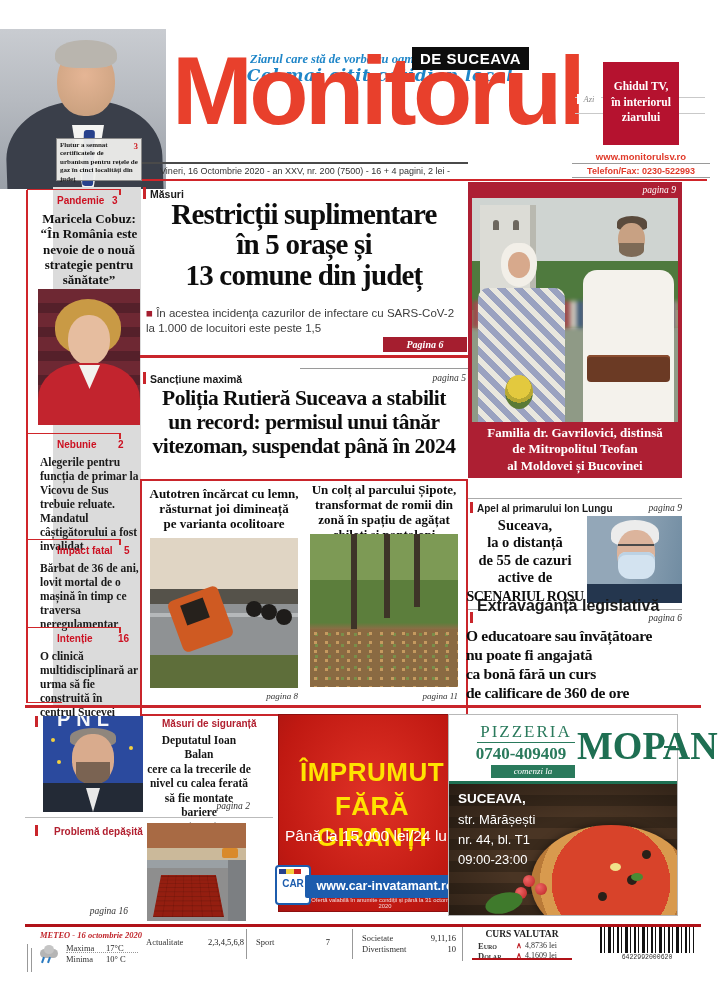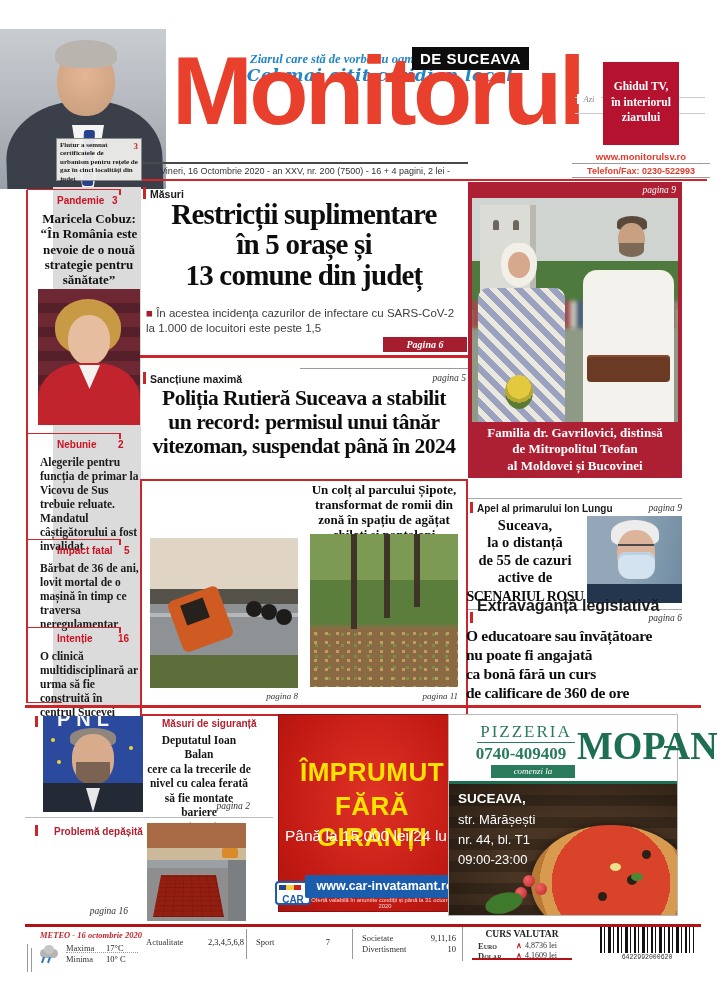--- a/index.html
+++ b/index.html
@@ -172,21 +172,21 @@
   .loan-ad{left:278px;top:714px;width:188px;height:198px;border:1px solid #8e0f0f;box-sizing:border-box;
     background:radial-gradient(ellipse at 50% 42%,#e03226 0%,#c01912 72%,#a81410 100%);}
   .loan-h{position:absolute;width:100%;text-align:center;color:#ffe300;
     font:bold 26px "Liberation Sans",sans-serif;letter-spacing:.5px;}
   .loan-offer{position:absolute;top:112px;width:100%;text-align:center;color:#fff;
     font:15.5px "Liberation Sans",sans-serif;}
   .loan-blue{position:absolute;left:26px;bottom:13px;width:160px;height:23px;background:#1c5cad;
     border-radius:2px;color:#fff;font:bold 12.5px/23px "Liberation Sans",sans-serif;text-align:center;}
   .loan-disc{position:absolute;left:26px;bottom:2px;width:160px;color:#f3dcdc;
     font:5.8px "Liberation Sans",sans-serif;text-align:center;}
-  .car-logo{position:absolute;left:-4px;bottom:6px;width:30px;height:24px;background:#fff;
+  .car-logo{position:absolute;left:-4px;bottom:6px;width:30px;height:40px;background:#fff;
     border:2px solid #1c5cad;border-radius:4px;box-sizing:border-box;text-align:center;padding-left:32px;}
   .car-logo .flag{position:absolute;left:2px;top:2px;width:22px;height:5px;
     background:linear-gradient(90deg,#27418c 0 33%,#f4d03f 33% 66%,#cc2222 66% 100%);}
   .car-logo .txt{position:absolute;left:0;top:11px;width:100%;color:#1c5cad;
     font:bold 10px "Liberation Sans",sans-serif;}
 
   
   .pizza-ad{left:448px;top:714px;width:230px;height:202px;border:1px solid #b8b8b8;box-sizing:border-box;background:#fff;}
   .pz-brandtop{position:absolute;left:28px;top:7px;width:98px;text-align:center;color:#2a7a5c;
     font:17px "Liberation Serif",serif;letter-spacing:2px;border-bottom:1px solid #2a7a5c;}
@@ -322,20 +322,23 @@
 
   <div class="abs hr-gray" style="left:300px;top:368px;width:168px;"></div>
   <div class="abs kbar" style="left:143px;top:372px;"></div>
   <div class="abs kicker-dark" style="left:150px;top:373px;">Sancțiune maximă</div>
   <div class="abs pg-it rt" style="left:408px;top:373px;width:58px;">pagina 5</div>
   <div class="abs rec-hl pl">Poliția Rutieră Suceava a stabilit
 un record: permisul unui tânăr
 vitezoman, suspendat până în 2024</div>
 
   <div class="abs photo-box">
+    <div class="pb-cap pl" style="left:6px;top:6px;width:152px;">Autotren încărcat cu lemn,
+răsturnat joi dimineață
+pe varianta ocolitoare</div>
     <div class="ph-truck">
       <div class="trees"></div>
       <div class="rail"></div>
       <div class="cab"></div>
       <div class="cabwin"></div>
       <div class="wheel" style="right:14%;top:44%;"></div>
       <div class="wheel" style="right:4%;top:47%;"></div>
       <div class="wheel" style="right:24%;top:42%;"></div>
     </div>
     <div class="pb-page" style="left:8px;top:210px;width:148px;">pagina 8</div>

